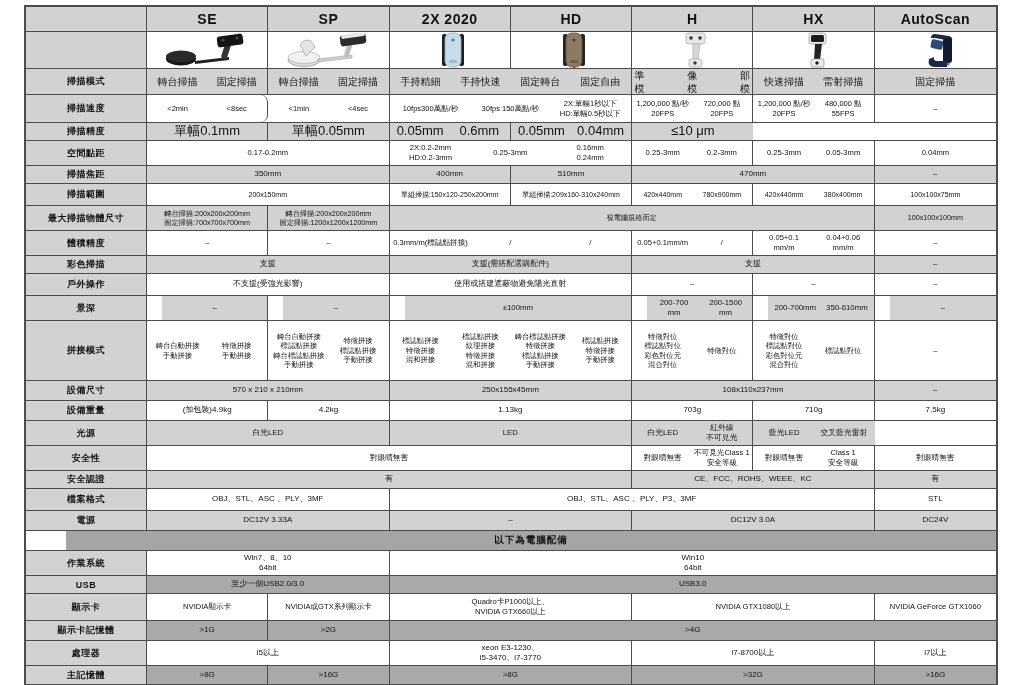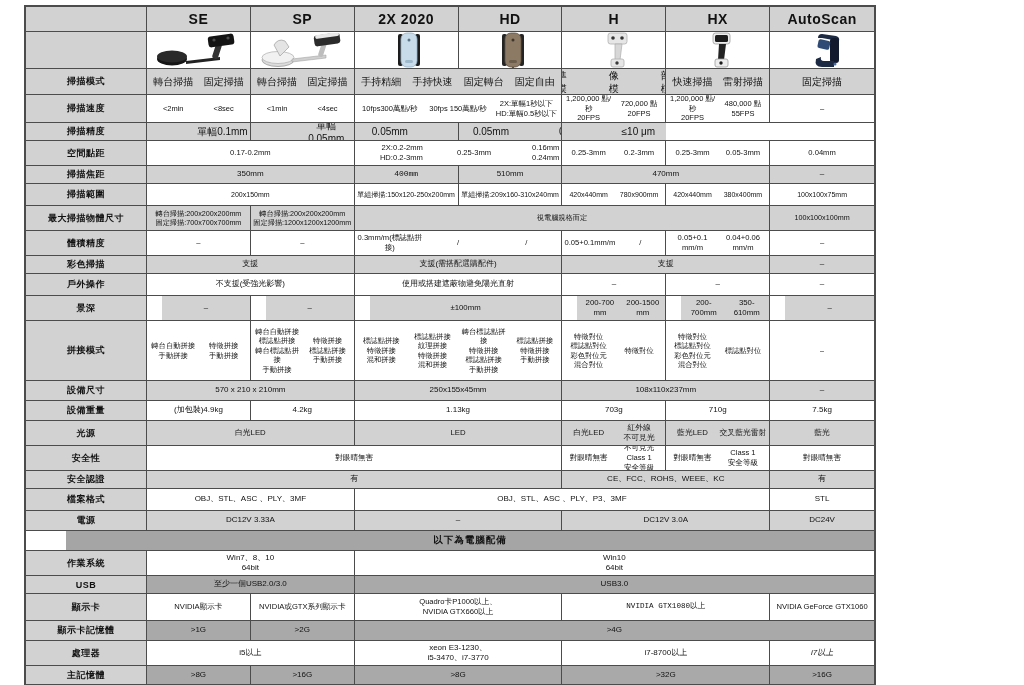--- a/index.html
+++ b/index.html
@@ -1,38 +1,38 @@
 <!DOCTYPE html>
 <html><head>
 <meta charset="utf-8">
 <style>
   * { box-sizing: border-box; margin: 0; padding: 0; }
   html,body { width:1024px; height:685px; background:#ffffff; overflow:hidden;
     font-family:"Liberation Sans","DejaVu Sans",sans-serif; color:#111; }
-  #spec-table { position:absolute; left:24px; top:5px; width:852px;
+  #spec-table { position:absolute; left:24px; top:5px; width:974px;
     border:2px solid #4c4c4c; background:#fff; }
   .trow { display:grid; grid-template-columns:121px repeat(7,1fr);
     border-bottom:1px solid #4c4c4c; }
   .trow:last-child { border-bottom:none; }
   .tcell { border-right:1px solid #4c4c4c; display:flex; align-items:center;
     justify-content:center; text-align:center; overflow:hidden; padding:0 1px; }
   .tcell:last-child { border-right:none; }
   .g { background:#d2d2d2; }
   .w { background:#ffffff; }
   .d { background:#a9a9a9; }
   .band { background:#a5a5a5; }
   .grp { flex:1 1 0; white-space:pre-line; font-size:8px; line-height:1.3; padding:0 1px; }
   .lbl { font-size:9px; font-weight:700; letter-spacing:0.5px; }
   .hdr { font-size:14px; font-weight:700; letter-spacing:0.5px; }
   .bandtxt { font-size:9.5px; font-weight:700; letter-spacing:1px; }
   .prodimg { display:flex; align-items:center; justify-content:center; width:100%; height:100%; }
   .prodimg svg { display:block; }
   [data-name="row-scan-mode"] .grp { font-size:10px; }
   [data-name="row-scan-speed"] .grp { font-size:7.5px; }
-  [data-name="row-scan-accuracy"] .grp { font-size:10px;margin-left:48px; }
+  [data-name="row-scan-accuracy"] .grp { font-size:13px; }
   [data-name="row-point-distance"] .grp { font-size:7.6px; }
   [data-name="row-scan-range"] .grp { font-size:7px; }
   [data-name="row-max-size"] .grp { font-size:7.2px; }
   [data-name="row-volumetric-accuracy"] .grp { font-size:7.6px; }
   [data-name="row-stitch-modes"] .grp { font-size:7.3px; }
   [data-name="row-depth-of-field"] .grp { font-size:7.8px; }
   [data-name="row-light-source"] .grp { font-size:7.8px; }
   [data-name="row-safety"] .grp { font-size:7.6px; }
   [data-name="row-gpu"] .grp { font-size:7.6px; }
 </style>
@@ -160,21 +160,21 @@
       <div class="tcell g" data-name="cell-scan-mode-4" style="grid-column: span 1;">
         <div class="grp" data-name="cell-value">快速掃描</div>
         <div class="grp" data-name="cell-value">雷射掃描</div>
       </div>
       <div class="tcell g" data-name="cell-scan-mode-5" style="grid-column: span 1;">
         <div class="grp" data-name="cell-value">固定掃描</div>
       </div>
     </div>
     <div class="trow" data-name="row-scan-speed" style="height: 28px;">
       <div class="tcell g lbl" data-name="row-label-scan-speed" style="grid-column: span 1;">掃描速度</div>
-      <div class="tcell w" data-name="cell-scan-speed-0" style="grid-column: span 1;">
+      <div class="tcell w" data-name="cell-scan-speed-0" style="grid-column: span 1; border-radius: 7px;">
         <div class="grp" data-name="cell-value">&lt;2min</div>
         <div class="grp" data-name="cell-value">&lt;8sec</div>
       </div>
       <div class="tcell w" data-name="cell-scan-speed-1" style="grid-column: span 1;">
         <div class="grp" data-name="cell-value">&lt;1min</div>
         <div class="grp" data-name="cell-value">&lt;4sec</div>
       </div>
       <div class="tcell w" data-name="cell-scan-speed-2" style="grid-column: span 2;">
         <div class="grp" data-name="cell-value">10fps300萬點/秒</div>
         <div class="grp" data-name="cell-value">30fps 150萬點/秒</div>
@@ -215,21 +215,21 @@
       </div>
       <div class="tcell g" data-name="cell-scan-accuracy-5" style="grid-column: span 1;">
         <div class="grp" data-name="cell-value">≤10 μm</div>
       </div>
     </div>
     <div class="trow" data-name="row-point-distance" style="height: 25px;">
       <div class="tcell g lbl" data-name="row-label-point-distance" style="grid-column: span 1;">空間點距</div>
       <div class="tcell w" data-name="cell-point-distance-0" style="grid-column: span 2;">
         <div class="grp" data-name="cell-value">0.17-0.2mm</div>
       </div>
-      <div class="tcell w" data-name="cell-point-distance-1" style="grid-column: span 2; text-align: right;">
+      <div class="tcell w" data-name="cell-point-distance-1" style="grid-column: span 2;">
         <div class="grp" data-name="cell-value">2X:0.2-2mm
 HD:0.2-3mm</div>
         <div class="grp" data-name="cell-value">0.25-3mm</div>
         <div class="grp" data-name="cell-value">0.16mm
 0.24mm</div>
       </div>
       <div class="tcell w" data-name="cell-point-distance-2" style="grid-column: span 1;">
         <div class="grp" data-name="cell-value">0.25-3mm</div>
         <div class="grp" data-name="cell-value">0.2-3mm</div>
       </div>
@@ -239,21 +239,21 @@
       </div>
       <div class="tcell w" data-name="cell-point-distance-4" style="grid-column: span 1;">
         <div class="grp" data-name="cell-value">0.04mm</div>
       </div>
     </div>
     <div class="trow" data-name="row-focal-distance" style="height: 18px;">
       <div class="tcell g lbl" data-name="row-label-focal-distance" style="grid-column: span 1;">掃描焦距</div>
       <div class="tcell g" data-name="cell-focal-distance-0" style="grid-column: span 2;">
         <div class="grp" data-name="cell-value">350mm</div>
       </div>
-      <div class="tcell g" data-name="cell-focal-distance-1" style="grid-column: span 1; font-family: Liberation Mono, monospace;">
+      <div class="tcell g" data-name="cell-focal-distance-1" style="grid-column: span 1;">
         <div class="grp" data-name="cell-value">400mm</div>
       </div>
       <div class="tcell g" data-name="cell-focal-distance-2" style="grid-column: span 1;">
         <div class="grp" data-name="cell-value">510mm</div>
       </div>
       <div class="tcell g" data-name="cell-focal-distance-3" style="grid-column: span 2;">
         <div class="grp" data-name="cell-value">470mm</div>
       </div>
       <div class="tcell g" data-name="cell-focal-distance-4" style="grid-column: span 1;">
         <div class="grp" data-name="cell-value">–</div>
@@ -481,23 +481,20 @@
       </div>
       <div class="tcell g" data-name="cell-light-source-2" style="grid-column: span 1;">
         <div class="grp" data-name="cell-value">白光LED</div>
         <div class="grp" data-name="cell-value">紅外線
 不可見光</div>
       </div>
       <div class="tcell g" data-name="cell-light-source-3" style="grid-column: span 1;">
         <div class="grp" data-name="cell-value">藍光LED</div>
         <div class="grp" data-name="cell-value">交叉藍光雷射</div>
       </div>
-      <div class="tcell g" data-name="cell-light-source-4" style="grid-column: span 1;">
-        <div class="grp" data-name="cell-value">藍光</div>
-      </div>
     </div>
     <div class="trow" data-name="row-safety" style="height: 25px;">
       <div class="tcell g lbl" data-name="row-label-safety" style="grid-column: span 1;">安全性</div>
       <div class="tcell w" data-name="cell-safety-0" style="grid-column: span 4;">
         <div class="grp" data-name="cell-value">對眼睛無害</div>
       </div>
       <div class="tcell w" data-name="cell-safety-1" style="grid-column: span 1;">
         <div class="grp" data-name="cell-value">對眼睛無害</div>
         <div class="grp" data-name="cell-value">不可見光Class 1
 安全等級</div>
@@ -578,21 +575,21 @@
       <div class="tcell w" data-name="cell-gpu-0" style="grid-column: span 1;">
         <div class="grp" data-name="cell-value">NVIDIA顯示卡</div>
       </div>
       <div class="tcell w" data-name="cell-gpu-1" style="grid-column: span 1;">
         <div class="grp" data-name="cell-value">NVIDIA或GTX系列顯示卡</div>
       </div>
       <div class="tcell w" data-name="cell-gpu-2" style="grid-column: span 2;">
         <div class="grp" data-name="cell-value">Quadro卡P1000以上、
 NVIDIA GTX660以上</div>
       </div>
-      <div class="tcell w" data-name="cell-gpu-3" style="grid-column: span 2; font-family: Liberation Mono, monospace;">
+      <div class="tcell w" data-name="cell-gpu-3" style="grid-column: span 2;">
         <div class="grp" data-name="cell-value">NVIDIA GTX1080以上</div>
       </div>
       <div class="tcell w" data-name="cell-gpu-4" style="grid-column: span 1;">
         <div class="grp" data-name="cell-value">NVIDIA GeForce GTX1060</div>
       </div>
     </div>
     <div class="trow" data-name="row-gpu-memory" style="height: 20px;">
       <div class="tcell g lbl" data-name="row-label-gpu-memory" style="grid-column: span 1;">顯示卡記憶體</div>
       <div class="tcell d" data-name="cell-gpu-memory-0" style="grid-column: span 1;">
         <div class="grp" data-name="cell-value">&gt;1G</div>
@@ -609,21 +606,21 @@
       <div class="tcell w" data-name="cell-cpu-0" style="grid-column: span 2;">
         <div class="grp" data-name="cell-value">i5以上</div>
       </div>
       <div class="tcell w" data-name="cell-cpu-1" style="grid-column: span 2;">
         <div class="grp" data-name="cell-value">xeon E3-1230、
 i5-3470、i7-3770</div>
       </div>
       <div class="tcell w" data-name="cell-cpu-2" style="grid-column: span 2;">
         <div class="grp" data-name="cell-value">i7-8700以上</div>
       </div>
-      <div class="tcell w" data-name="cell-cpu-3" style="grid-column: span 1; font-style: italic;">
+      <div class="tcell w" data-name="cell-cpu-3" style="grid-column: span 1;">
         <div class="grp" data-name="cell-value">i7以上</div>
       </div>
     </div>
     <div class="trow" data-name="row-ram" style="height: 18px;">
       <div class="tcell g lbl" data-name="row-label-ram" style="grid-column: span 1;">主記憶體</div>
       <div class="tcell d" data-name="cell-ram-0" style="grid-column: span 1;">
         <div class="grp" data-name="cell-value">&gt;8G</div>
       </div>
       <div class="tcell d" data-name="cell-ram-1" style="grid-column: span 1;">
         <div class="grp" data-name="cell-value">&gt;16G</div>

